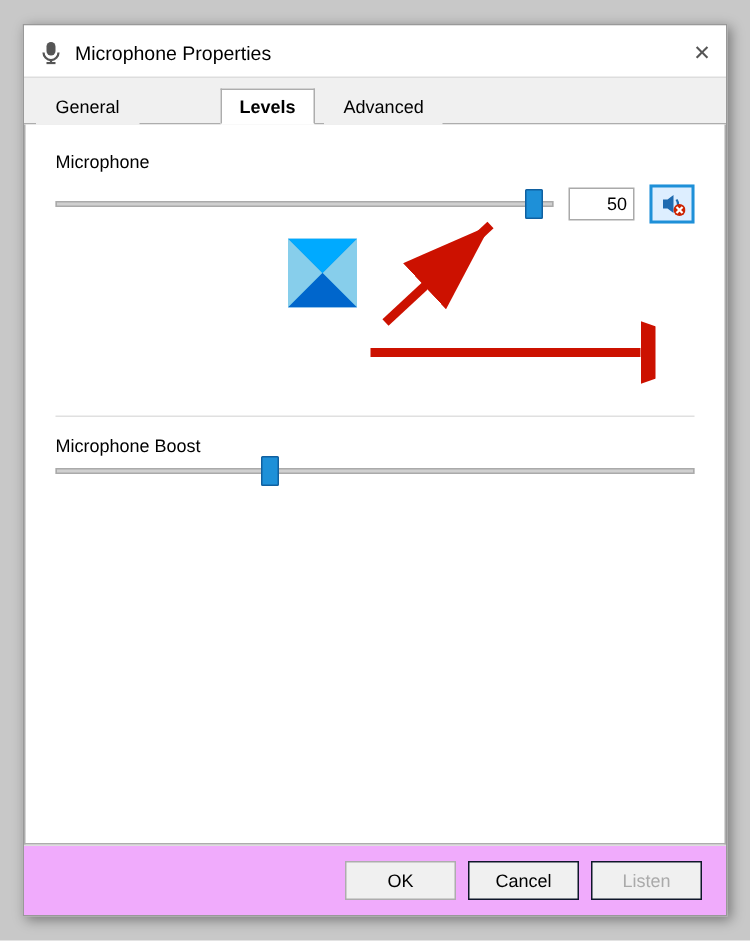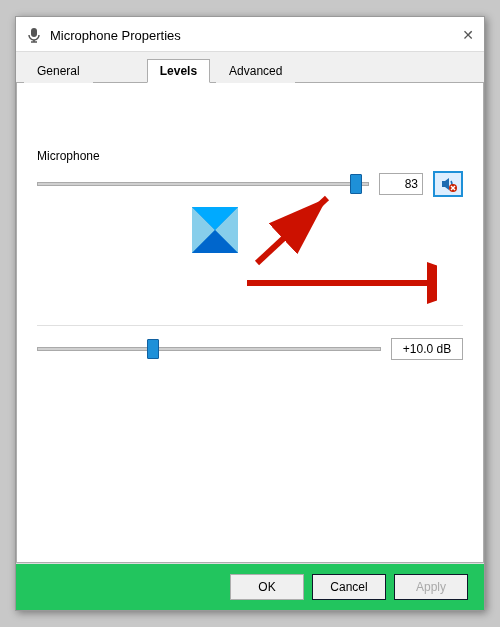--- a/index.html
+++ b/index.html
@@ -83,21 +83,20 @@
       padding: 18px 20px 16px 20px;
       min-height: 480px;
       border: 1px solid #adadad;
       border-top: none;
       position: relative;
     }
     .section-label {
       font-size: 12px;
       color: #000;
       margin-bottom: 8px;
-      margin-top: 48px;
     }
     .slider-row {
       display: flex;
       align-items: center;
       gap: 10px;
       margin-bottom: 6px;
     }
     input[type=range] {
       -webkit-appearance: none;
       appearance: none;
@@ -163,21 +162,21 @@
       display: flex;
       align-items: center;
       justify-content: center;
       background: #fff;
     }
     .footer {
       display: flex;
       justify-content: flex-end;
       align-items: center;
       padding: 10px 16px;
-      background: #22c55e;
+      background: #f0abfc;
       border-top: 1px solid #ddd;
       gap: 8px;
     }
     .footer-btn {
       min-width: 74px;
       height: 26px;
       background: #f0f0f0;
       border: 1px solid #0f172a;
       font-size: 12px;
       cursor: pointer;
@@ -218,21 +217,21 @@
     <div class="tab active">Levels</div>
     <div class="tab">Advanced</div>
   </div>
 
   <div class="content">
 
     <div class="section-label">Microphone</div>
     <div class="slider-row">
       <input type="range" min="0" max="100" value="98" style="flex: 1 1 0%;">
       <div class="value-box">
-        <span>83</span>
+        <span>50</span>
       </div>
 
       <div class="mute-btn">
         <svg width="18" height="18" viewBox="0 0 18 18" fill="none" xmlns="http://www.w3.org/2000/svg">
 
           <polygon points="3,6 3,12 6,12 10,15 10,3 6,6" fill="#1e6ab0"></polygon>
 
           <path d="M12,6 Q14,9 12,12" stroke="#1e6ab0" stroke-width="1.5" fill="none"></path>
 
           <circle cx="14" cy="13" r="4" fill="#cc2200"></circle>
@@ -273,27 +272,25 @@
         <defs>
           <marker id="arrowhead2" markerWidth="10" markerHeight="7" refX="0" refY="3.5" orient="auto-start-reverse">
             <polygon points="0 0, 10 3.5, 0 7" fill="#cc1100"></polygon>
           </marker>
         </defs>
       </svg>
     </div>
 
     <hr class="section-divider">
 
+    <div class="section-label">Microphone Boost</div>
     <div class="slider-row">
       <input type="range" min="0" max="100" value="33" style="flex: 1 1 0%;">
-      <div class="boost-value-box">
-        <span>+10.0 dB</span>
-      </div>
     </div>
 
   </div>
 
   <div class="footer">
     <button class="footer-btn ok-btn">OK</button>
     <button class="footer-btn">Cancel</button>
-    <button class="footer-btn disabled">Apply</button>
+    <button class="footer-btn disabled">Listen</button>
   </div>
 </div>
 
 </body></html>

